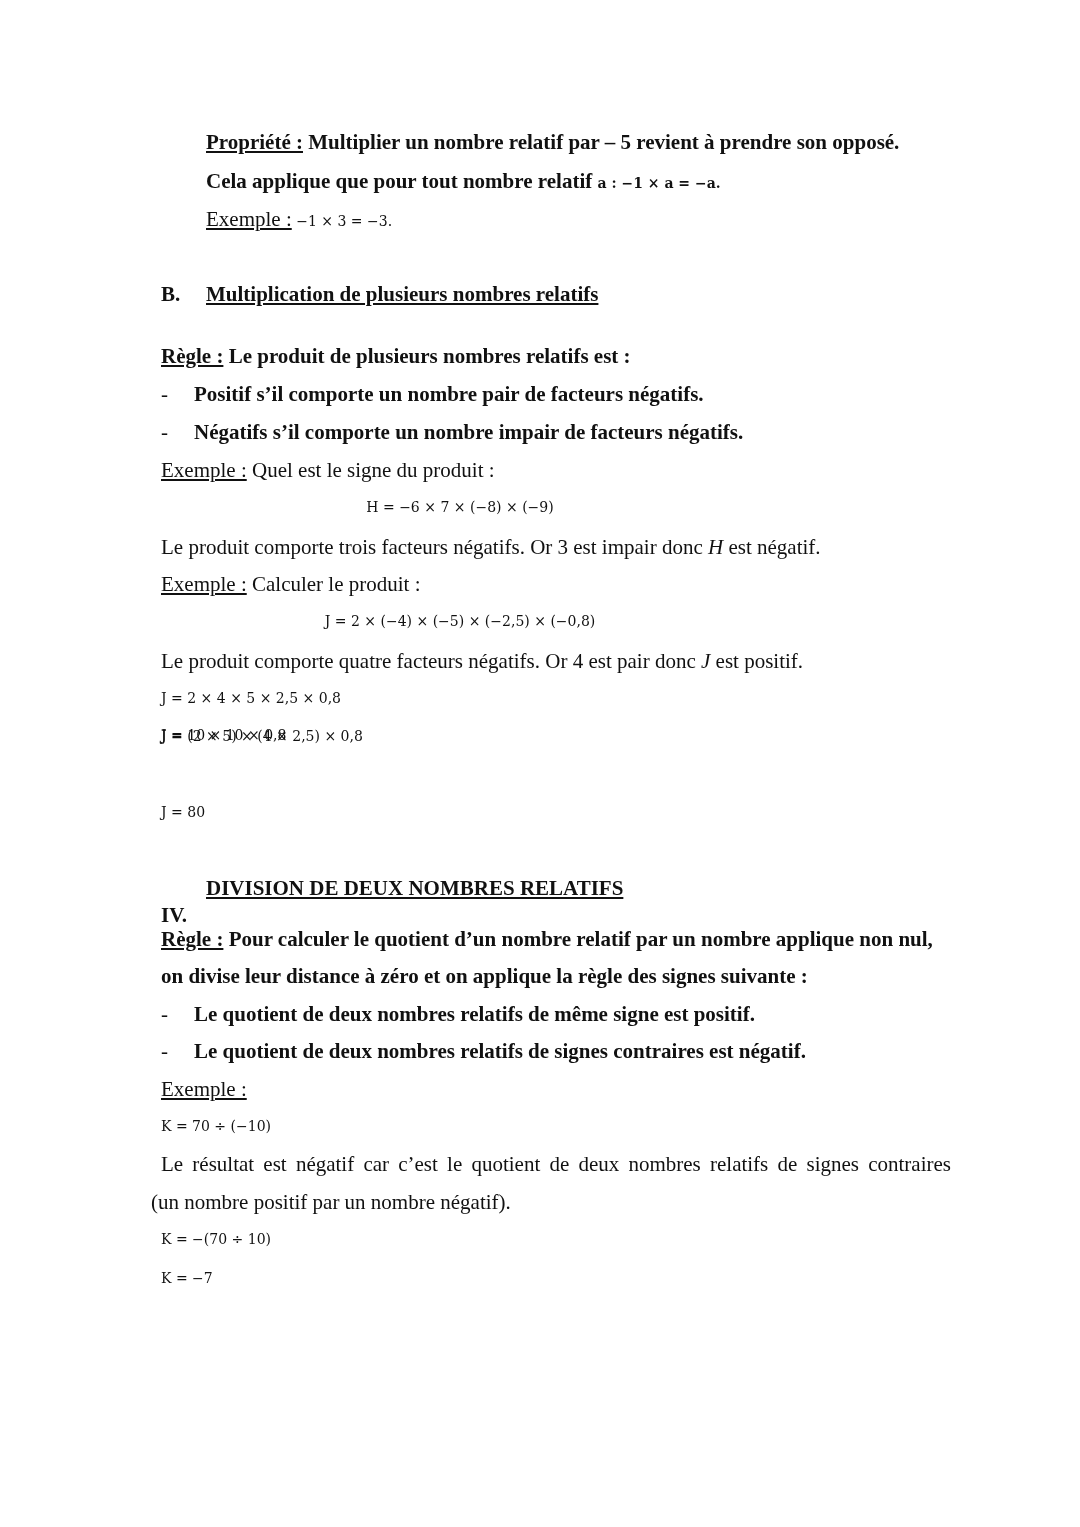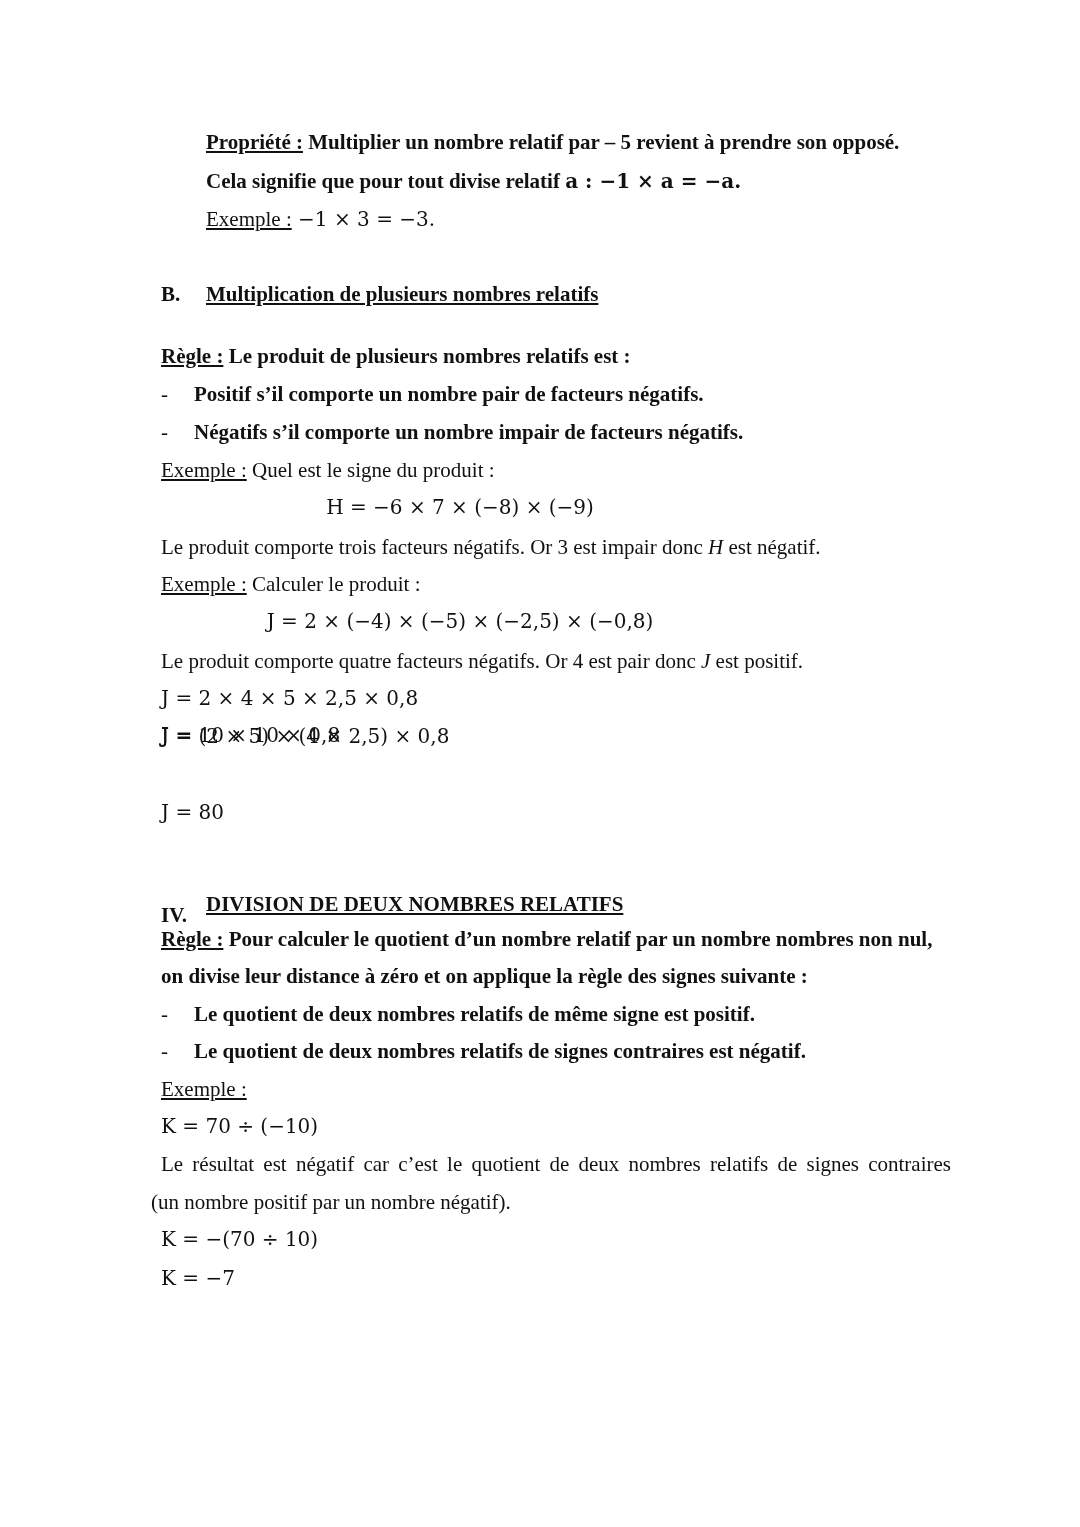--- a/index.html
+++ b/index.html
@@ -1,32 +1,32 @@
 <!DOCTYPE html>
 <html><head>
 <meta charset="utf-8">
 <style>
   html, body { margin: 0; padding: 0; background: #ffffff; }
   body { width: 1080px; height: 1527px; position: relative; overflow: hidden;
          font-family: "Liberation Serif", serif; color: #111111; font-size: 21px; }
   .line { position: absolute; white-space: nowrap; line-height: 26px; }
   .b { font-weight: bold; }
   .u { text-decoration: underline; }
-  .m { font-family: "DejaVu Serif", serif; font-size: 20px; }
+  .m { font-family: "DejaVu Serif", serif; font-size: 14px; }
   .mi { font-style: italic; }
   .center { left: 0; width: 920px; text-align: center; }
 </style>
 </head>
 <body>
 
 <div class="line b" style="left:206px; top:129px;">
   <span class="u">Propriété :</span><span> Multiplier un nombre relatif par – 5 revient à prendre son opposé.</span>
 </div>
 <div class="line b" style="left:206px; top:168px;">
-  <span>Cela signifie que pour tout divise relatif </span><span class="m b">a : −1 × a = −a.</span>
+  <span>Cela applique que pour tout nombre relatif </span><span class="m b">a : −1 × a = −a.</span>
 </div>
 <div class="line" style="left:206px; top:206px;">
   <span class="u">Exemple :</span><span class="m"> −1 × 3 = −3.</span>
 </div>
 
 <div class="line b" style="left:161px; top:281px;">B.</div>
 <div class="line b u" style="left:206px; top:281px;">Multiplication de plusieurs nombres relatifs</div>
 
 <div class="line b" style="left:161px; top:343px;">
   <span class="u">Règle :</span><span> Le produit de plusieurs nombres relatifs est :</span>
@@ -50,24 +50,24 @@
 <div class="line center m" style="top:608px;">J = 2 × (−4) × (−5) × (−2,5) × (−0,8)</div>
 <div class="line" style="left:161px; top:648px;">
   <span>Le produit comporte quatre facteurs négatifs. Or 4 est pair donc </span><span class="mi">J</span><span> est positif.</span>
 </div>
 <div class="line m" style="left:161px; top:685px;">J = 2 × 4 × 5 × 2,5 × 0,8</div>
 <div class="line m" style="left:161px; top:723px;">J = (2 × 5) × (4 × 2,5) × 0,8</div>
 <div class="line m" style="left:161px; top:722px;">J = 10 × 10 × 0,8</div>
 <div class="line m" style="left:161px; top:799px;">J = 80</div>
 
 <div class="line b" style="left:161px; top:902px;">IV.</div>
-<div class="line b u" style="left:206px; top:875px;margin-top:16px;">DIVISION DE DEUX NOMBRES RELATIFS</div>
+<div class="line b u" style="left:206px; top:875px;">DIVISION DE DEUX NOMBRES RELATIFS</div>
 
 <div class="line b" style="left:161px; top:926px;">
-  <span class="u">Règle :</span><span> Pour calculer le quotient d’un nombre relatif par un nombre nombres non nul,</span>
+  <span class="u">Règle :</span><span> Pour calculer le quotient d’un nombre relatif par un nombre applique non nul,</span>
 </div>
 <div class="line b" style="left:161px; top:963px;">on divise leur distance à zéro et on applique la règle des signes suivante :</div>
 <div class="line" style="left:161px; top:1001px;">-</div>
 <div class="line b" style="left:194px; top:1001px;">Le quotient de deux nombres relatifs de même signe est positif.</div>
 <div class="line" style="left:161px; top:1038px;">-</div>
 <div class="line b" style="left:194px; top:1038px;">Le quotient de deux nombres relatifs de signes contraires est négatif.</div>
 
 <div class="line u" style="left:161px; top:1076px;">Exemple :</div>
 <div class="line m" style="left:161px; top:1113px;">K = 70 ÷ (−10)</div>
 <div class="line" style="left:161px; top:1151px; width:790px; text-align:justify; text-align-last:justify;">Le résultat est négatif car c’est le quotient de deux nombres relatifs de signes contraires</div>

